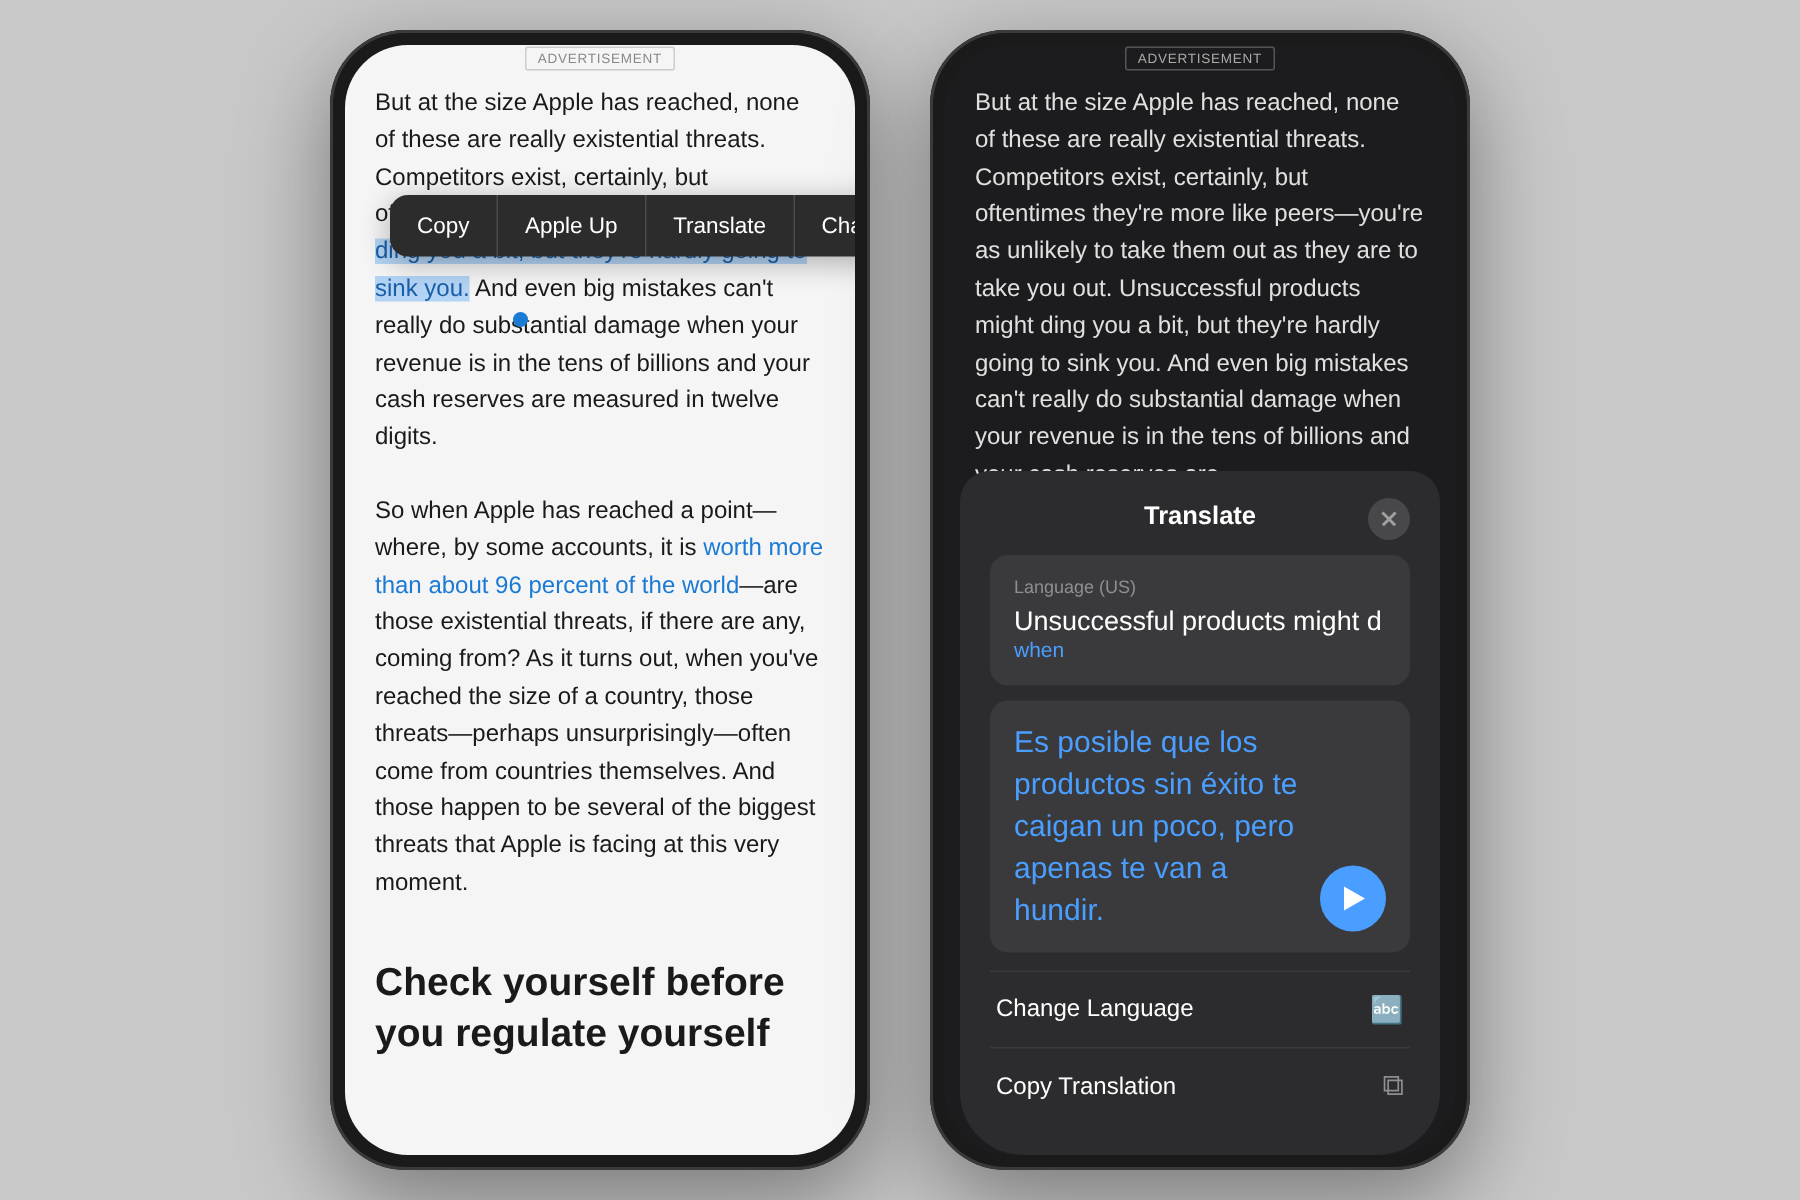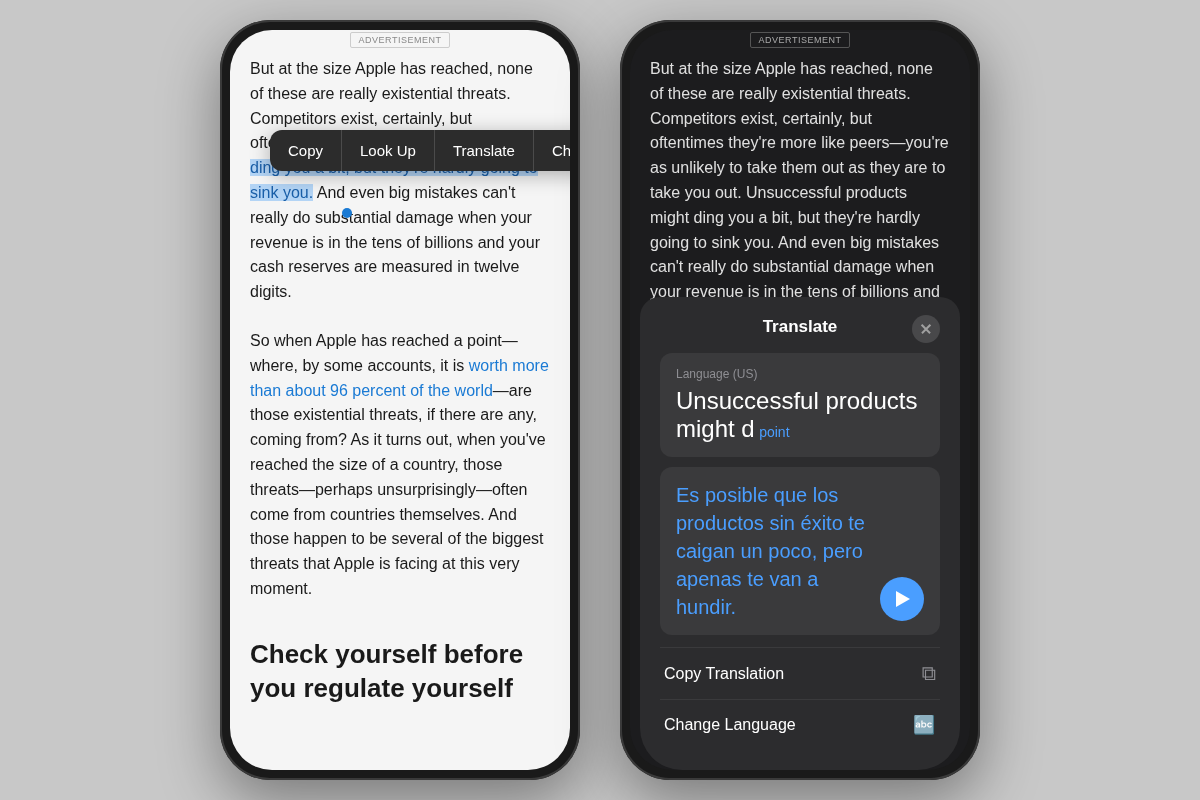--- a/index.html
+++ b/index.html
@@ -76,21 +76,21 @@
 
     .link-text {
       color: #1a7ad4;
       text-decoration: none;
     }
 
     
     .context-menu {
       position: absolute;
       top: 100px;
-      left: 40px;
+      left: 30px;
       background: #2c2c2c;
       border-radius: 12px;
       display: flex;
       align-items: flex-end;
       padding: 0;
       overflow: hidden;
       box-shadow: 0 4px 20px rgba(0,0,0,0.3);
       z-index: 10;
     }
 
@@ -193,21 +193,21 @@
       font-size: 12px;
       color: #8e8e93;
       margin-bottom: 6px;
     }
 
     .lang-label.spanish {
       color: #4a9eff;
     }
 
     .source-text {
-      font-size: 24px;
+      font-size: 18px;
       font-weight: 500;
       color: #ffffff;
     }
 
     .more-link {
       color: #4a9eff;
       font-size: 14px;
     }
 
     .translated-text {
@@ -304,21 +304,21 @@
         <span>So when Apple has reached a point—where, by some accounts, it is </span><a class="link-text">worth more than about 96 percent of the world</a><span>—are those existential threats, if there are any, coming from? As it turns out, when you've reached the size of a country, those threats—perhaps unsurprisingly—often come from countries themselves. And those happen to be several of the biggest threats that Apple is facing at this very moment.</span>
       </div>
 
       <div class="spacer"></div>
 
       <div class="section-heading">Check yourself before you regulate yourself</div>
     </div>
 
     <div class="context-menu">
       <div class="context-menu-item">Copy</div>
-      <div class="context-menu-item">Look Up</div>
+      <div class="context-menu-item">Apple Up</div>
       <div class="context-menu-item">Translate</div>
       <div class="context-menu-item">Change...</div>
     </div>
 
     <div class="handle handle-start"></div>
 
   </div>
 </div>
 
 <div class="phone phone-right">
@@ -336,39 +336,39 @@
     <div class="translate-panel">
       <div class="translate-header">
         <span class="translate-title">Translate</span>
         <div class="close-btn"></div>
       </div>
 
       <div class="translate-source">
         <div class="lang-label">Language (US)</div>
         <div>
           <span class="source-text">Unsuccessful products might d</span>
-          <span class="more-link">point</span>
+          <span class="more-link">when</span>
         </div>
       </div>
 
       <div class="translate-source">
         <div class="translated-row">
           <div class="translated-text" style="flex:1; margin-right:12px;">Es posible que los productos sin éxito te caigan un poco, pero apenas te van a hundir.</div>
           <div class="play-btn">
             <div class="play-triangle"></div>
           </div>
         </div>
       </div>
 
       <div class="translate-actions">
         <div class="action-row">
+          <span class="action-label">Change Language</span>
+          <span class="action-icon" style="font-size:18px;">🔤</span>
+        </div>
+        <div class="action-row">
           <span class="action-label">Copy Translation</span>
           <span class="action-icon">⧉</span>
         </div>
-        <div class="action-row">
-          <span class="action-label">Change Language</span>
-          <span class="action-icon" style="font-size:18px;">🔤</span>
-        </div>
       </div>
     </div>
 
   </div>
 </div>
 
 </body></html>

